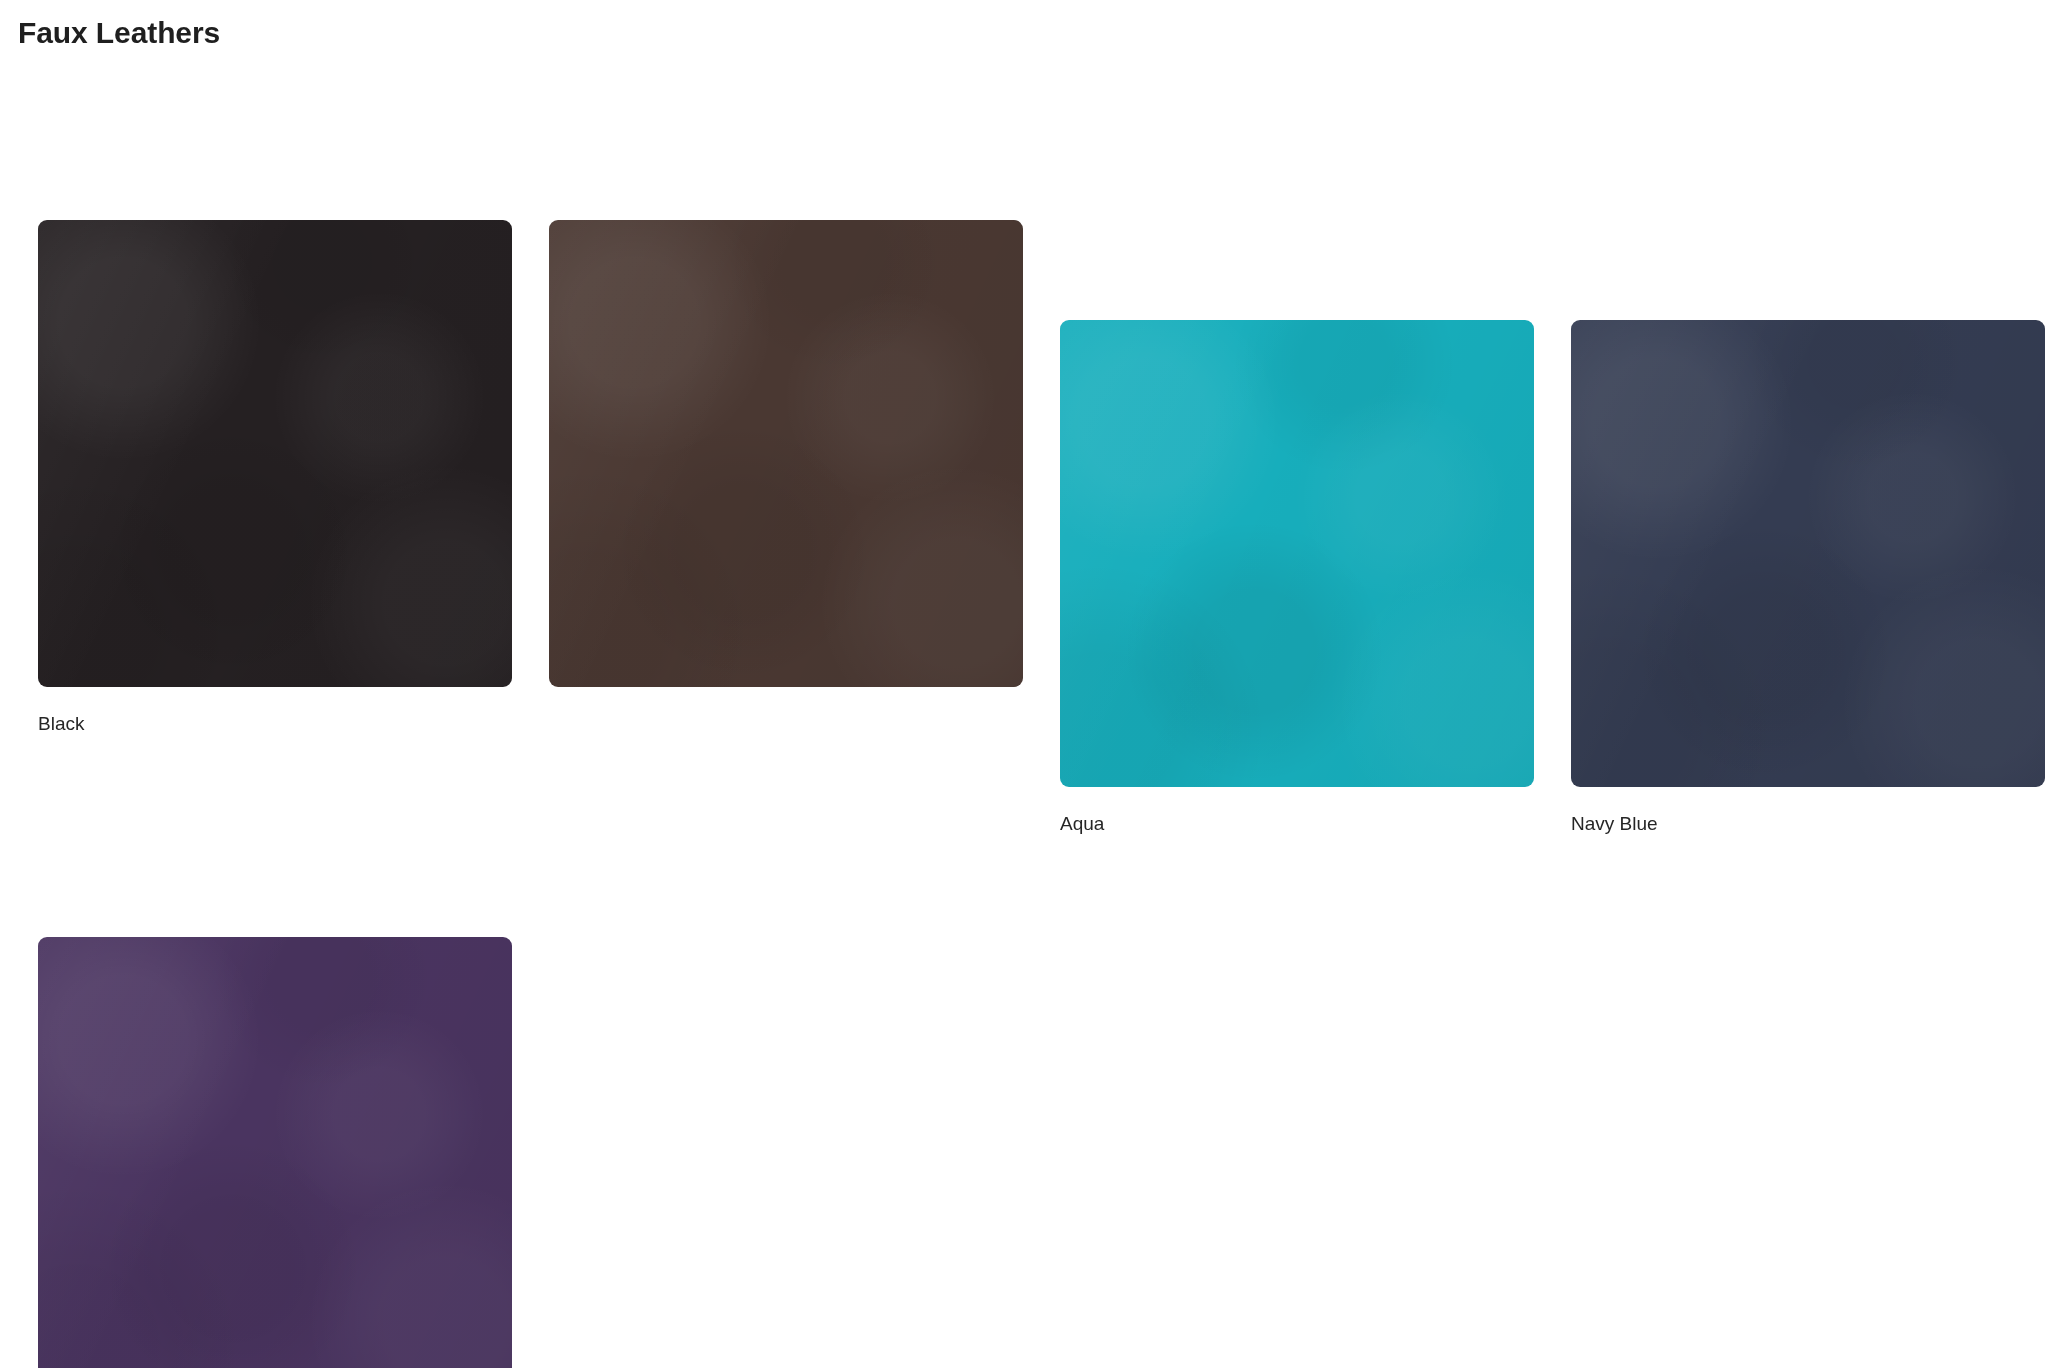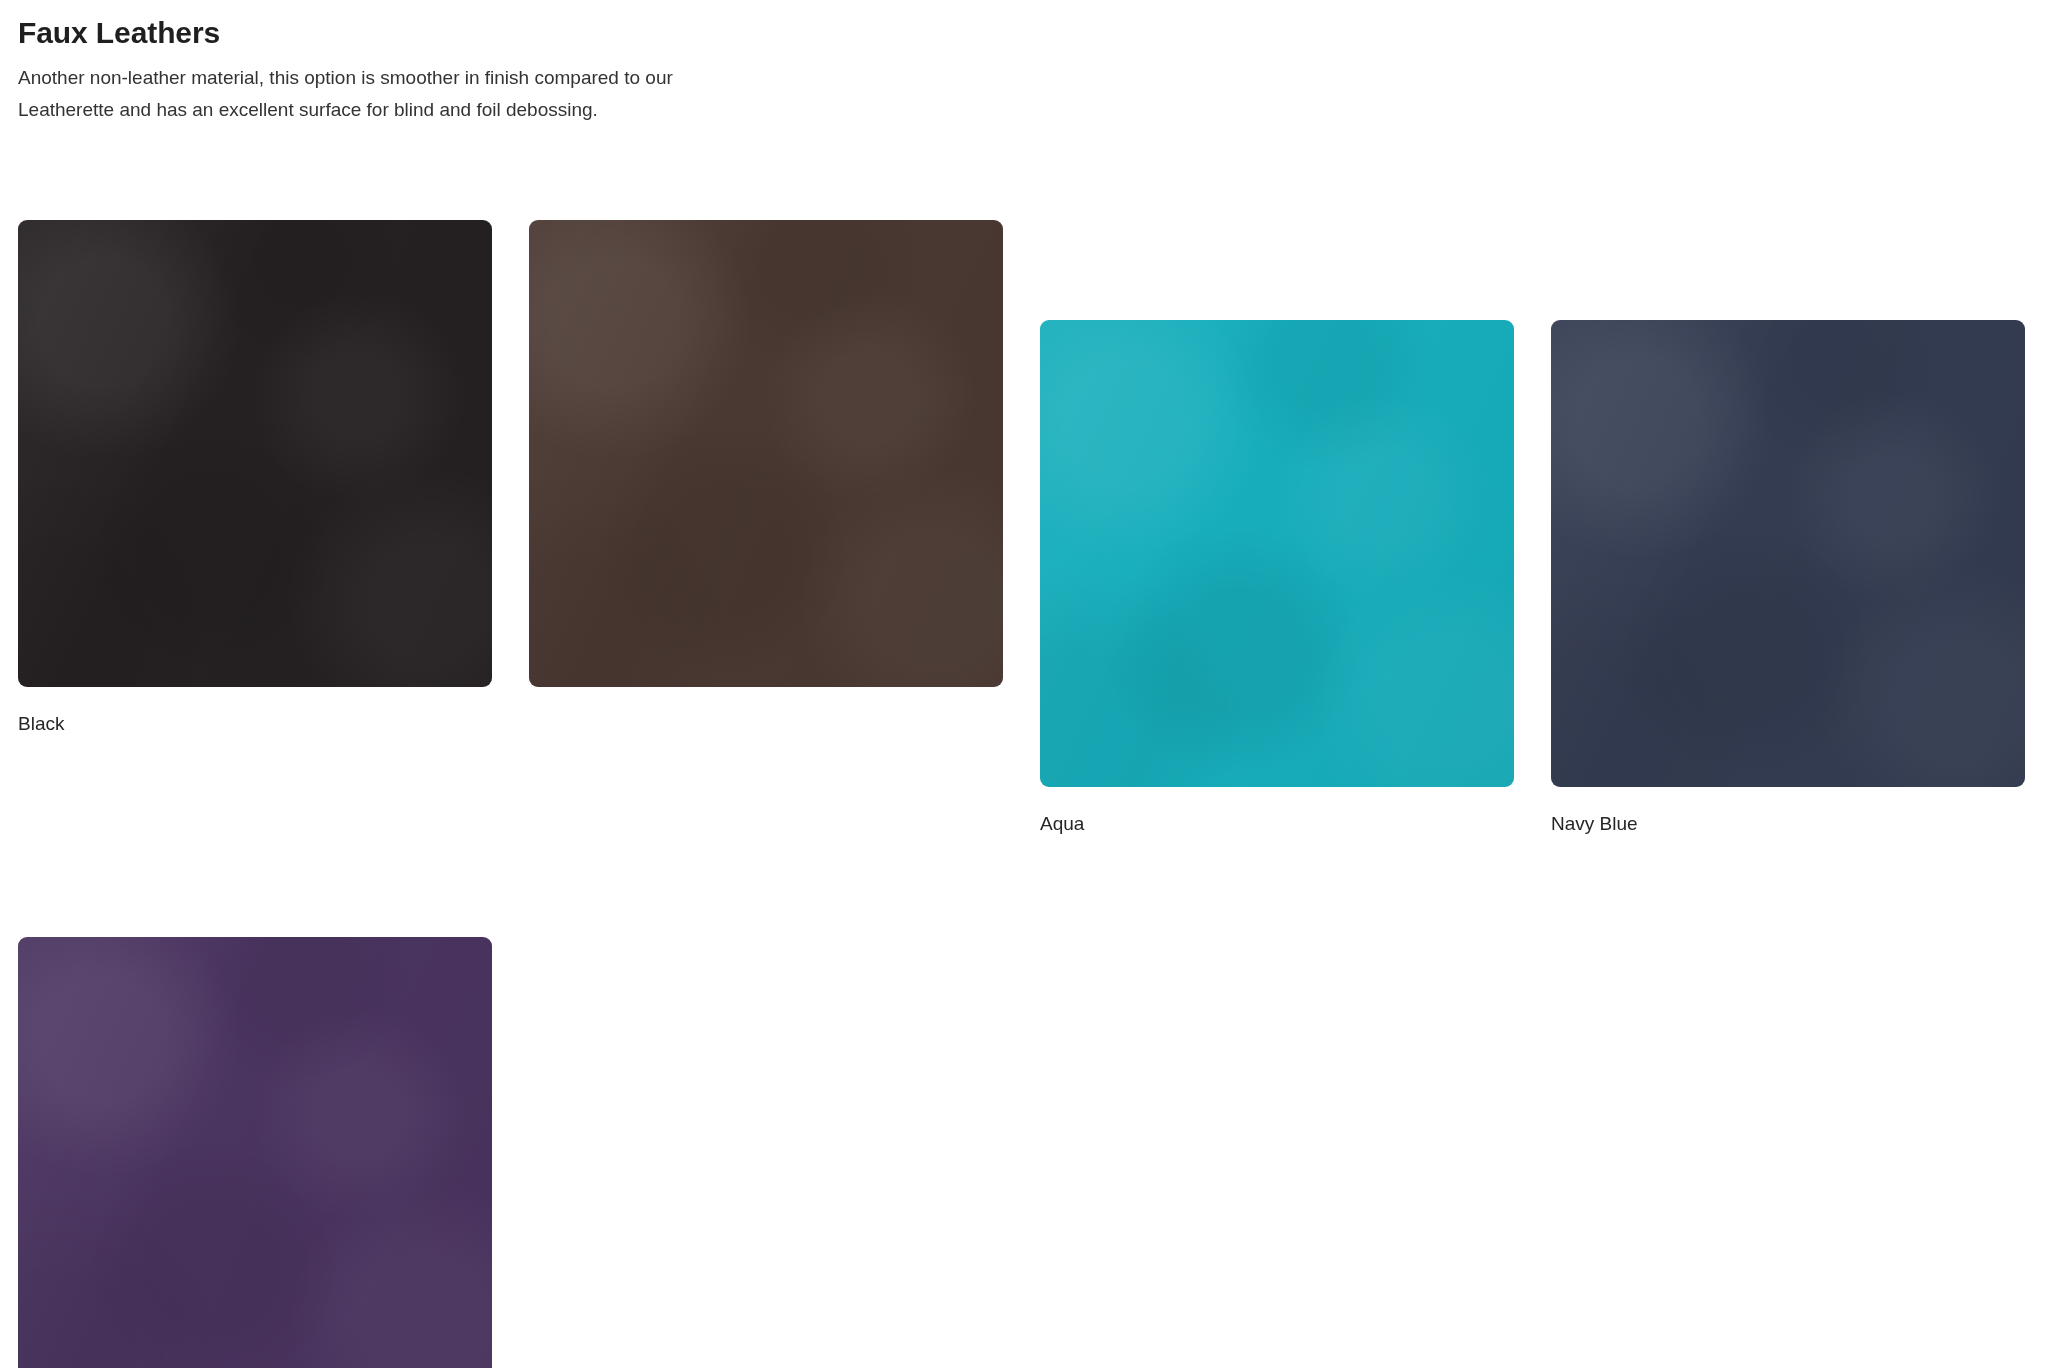--- a/index.html
+++ b/index.html
@@ -51,20 +51,21 @@
     left: 18px;
     top: 220px;
     width: 2007px;
     display: grid;
     grid-template-columns: repeat(4, 474px);
     column-gap: 37px;
     row-gap: 0;
   }
   .swatch-cell {
     width: 522px;
+    margin-left: 20px;
   }
   .swatch-chip {
     width: 474px;
     height: 467px;
     border-radius: 9px;
     position: relative;
     overflow: hidden;
     background-color: #cccccc;
   }
   
@@ -101,21 +102,20 @@
     margin-top: 100px;
   }
 </style>
 </head>
 <body>
 
 <div class="page">
 
   <div class="section-header">
     <h2 class="section-title">Faux Leathers</h2>
-    <p class="section-desc">Another non-leather material, this option is smoother in finish compared to our Leatherette and has an excellent surface for blind and foil debossing.</p>
   </div>
 
   <div class="swatch-grid">
 
     <div class="swatch-cell">
       <div class="swatch-chip" style="background-color: rgb(37, 32, 34);"></div>
       <span class="swatch-label">Black</span>
     </div>
 
     <div class="swatch-cell">

